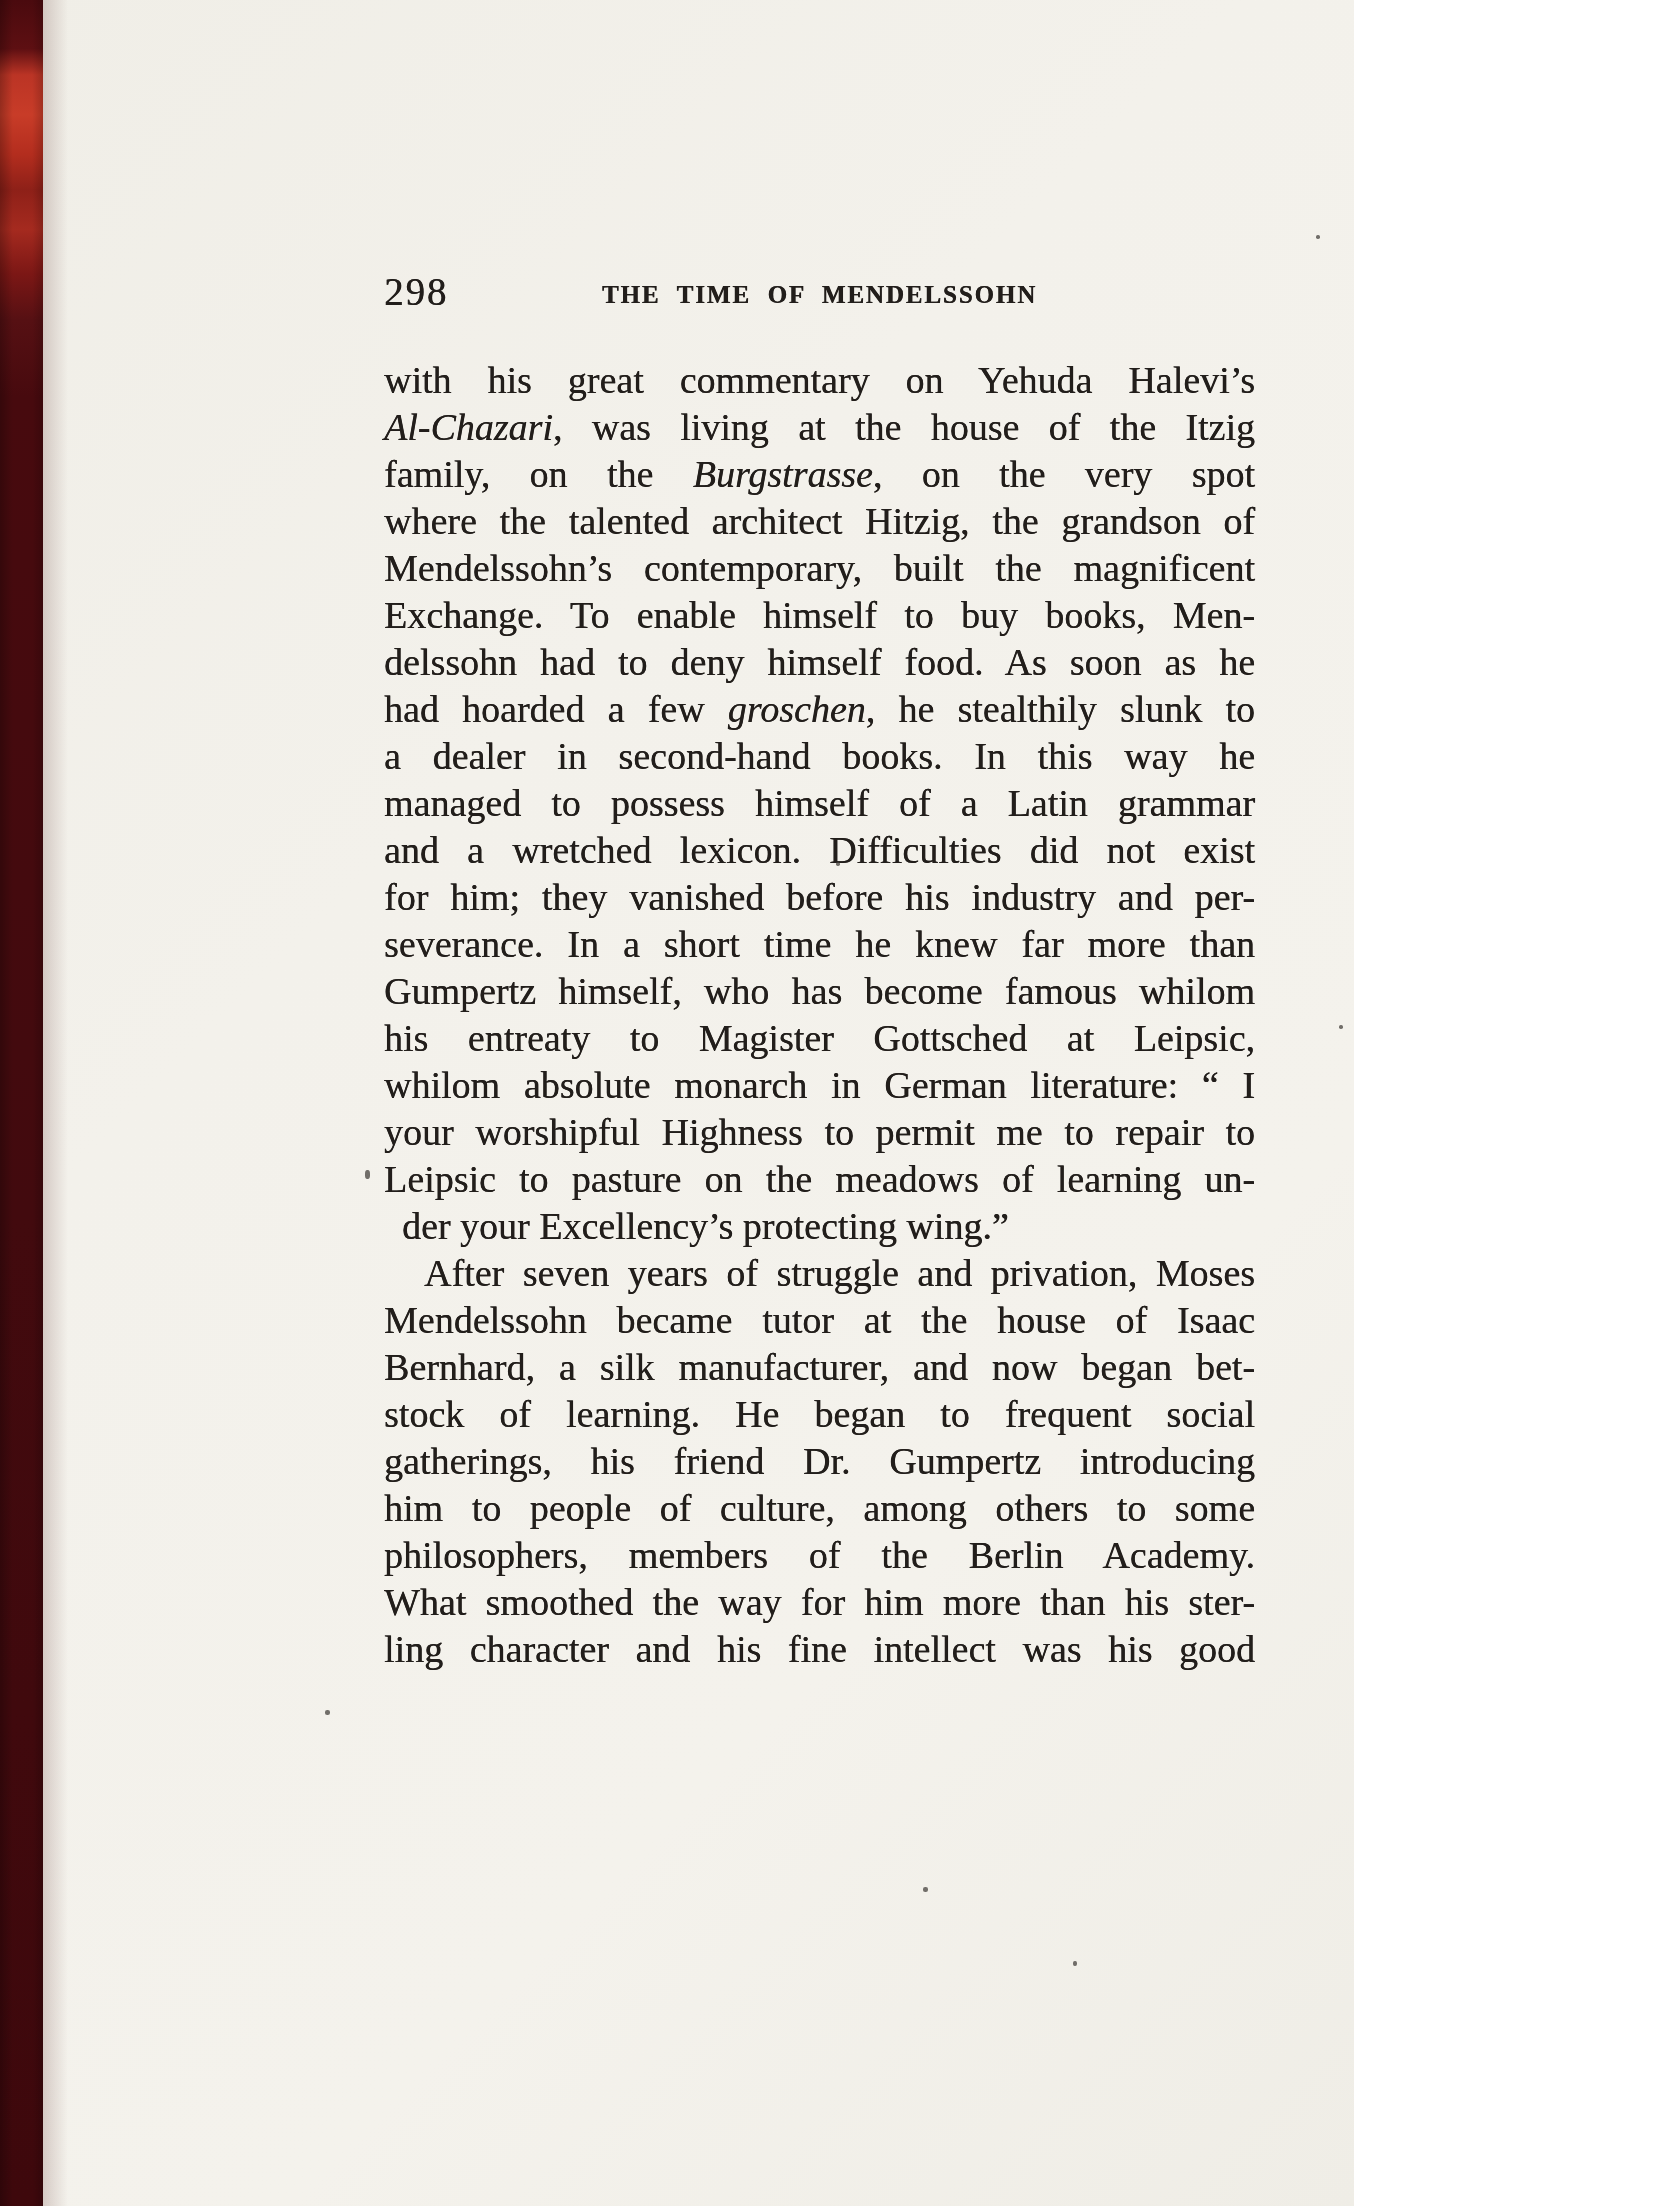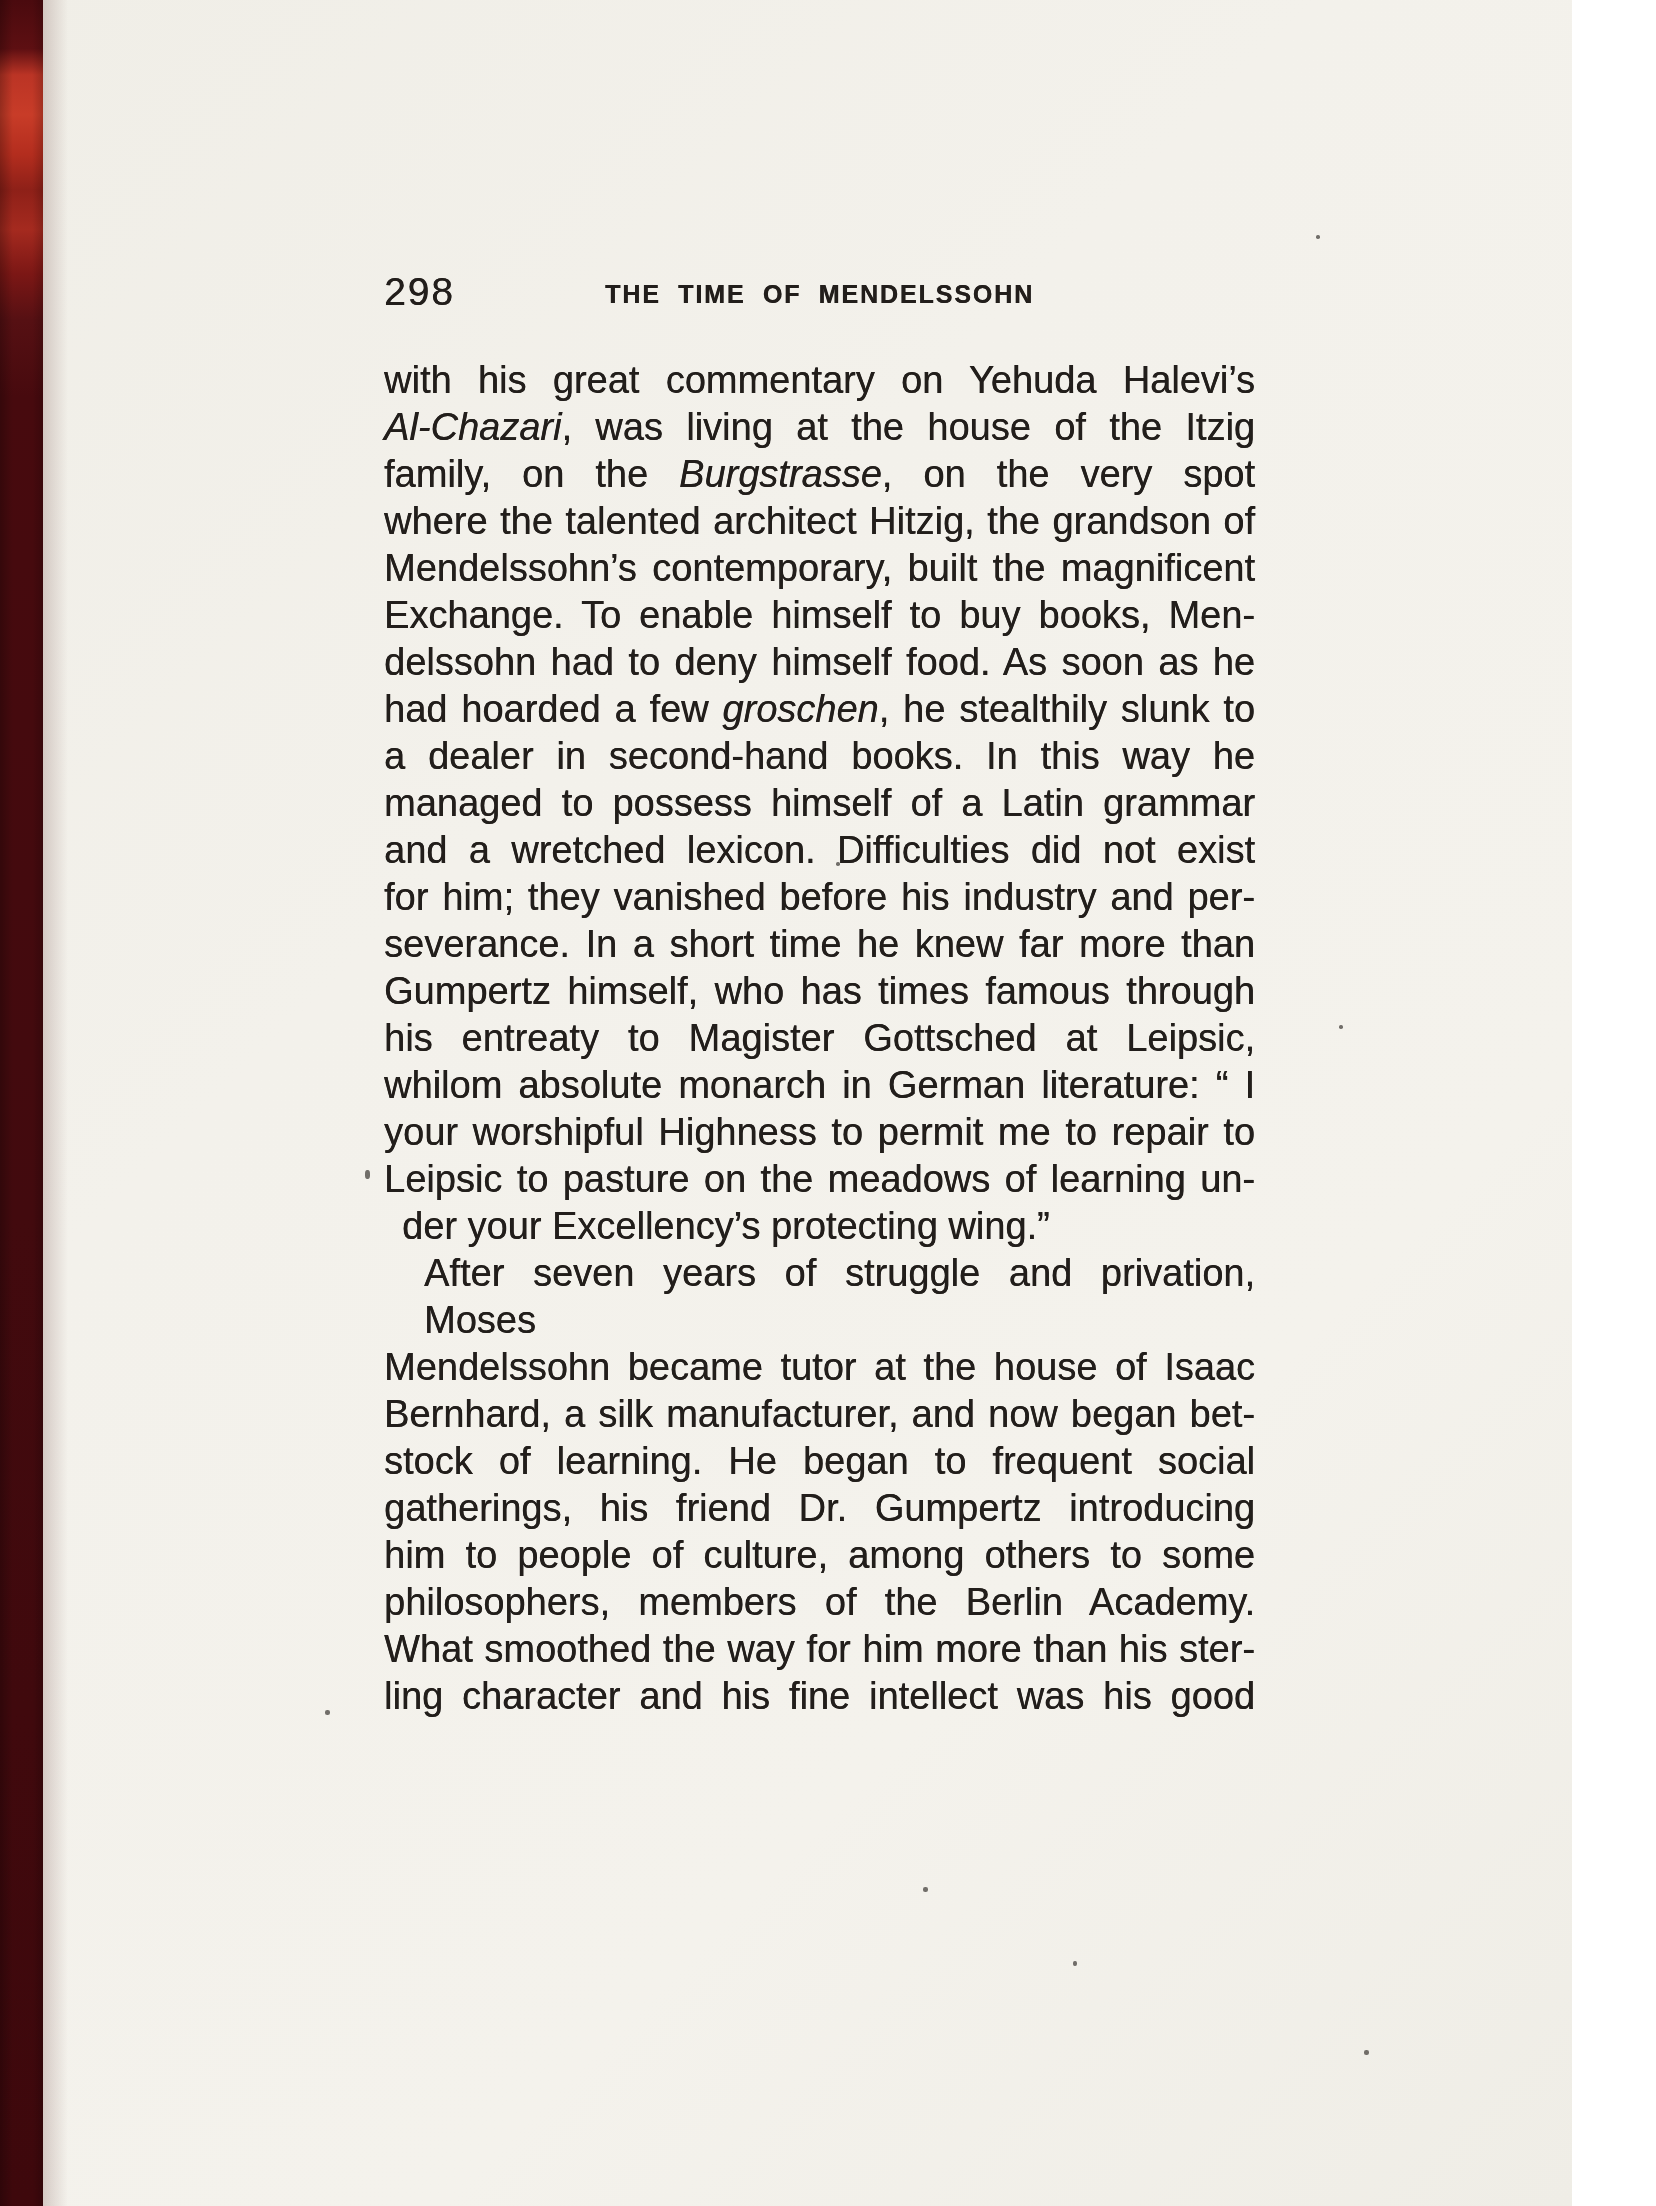--- a/index.html
+++ b/index.html
@@ -1,24 +1,24 @@
 <!DOCTYPE html>
 <html style="--paper: #f3f1eb; --ink: #221e1b; --spine-base: #470a0e; --spine-dark: #4a0a0e; --spine-mid: #8e2018; --spine-bright: #bb3425;font-size:15px"><head>
 <meta charset="utf-8">
 <style>
   html, body { margin: 0; padding: 0; background: #ffffff; }
   * { box-sizing: border-box; }
 
   .page {
     position: relative;
-    width: 1572px;
+    width: 1354px;
     height: 2206px;
     background: linear-gradient(135deg, #f0eee7 0%, var(--paper) 35%, #f4f2ec 70%, #efede6 100%);
     overflow: hidden;
-    font-family: Liberation Sans, sans-serif;
+    font-family: Liberation Serif, serif;
     color: var(--ink);
   }
 
   
   .spine {
     position: absolute;
     left: 0; top: 0; bottom: 0;
     width: 43px;
     background:
       linear-gradient(90deg, rgba(0,0,0,0.25), rgba(0,0,0,0) 30%, rgba(0,0,0,0) 75%, rgba(0,0,0,0.18)),
@@ -119,21 +119,21 @@
       <div class="line"><span class="rm">where the talented architect Hitzig, the grandson of</span></div>
       <div class="line"><span class="rm">Mendelssohn’s contemporary, built the magnificent</span></div>
       <div class="line"><span class="rm">Exchange. To enable himself to buy books, Men-</span></div>
       <div class="line"><span class="rm">delssohn had to deny himself food. As soon as he</span></div>
       <div class="line"><span class="rm">had hoarded a few </span><span class="it">groschen</span><span class="rm">, he stealthily slunk to</span></div>
       <div class="line"><span class="rm">a dealer in second-hand books. In this way he</span></div>
       <div class="line"><span class="rm">managed to possess himself of a Latin grammar</span></div>
       <div class="line"><span class="rm">and a wretched lexicon. Difficulties did not exist</span></div>
       <div class="line"><span class="rm">for him; they vanished before his industry and per-</span></div>
       <div class="line"><span class="rm">severance. In a short time he knew far more than</span></div>
-      <div class="line"><span class="rm">Gumpertz himself, who has times famous through</span></div>
+      <div class="line"><span class="rm">Gumpertz himself, who has become famous whilom</span></div>
       <div class="line"><span class="rm">his entreaty to Magister Gottsched at Leipsic,</span></div>
       <div class="line"><span class="rm">whilom absolute monarch in German literature: “ I</span></div>
       <div class="line"><span class="rm">your worshipful Highness to permit me to repair to</span></div>
       <div class="line"><span class="rm">Leipsic to pasture on the meadows of learning un-</span></div>
       <div class="line para-end"><span class="rm">der your Excellency’s protecting wing.”</span></div>
       <div class="line indent"><span class="rm">After seven years of struggle and privation, Moses</span></div>
       <div class="line"><span class="rm">Mendelssohn became tutor at the house of Isaac</span></div>
       <div class="line"><span class="rm">Bernhard, a silk manufacturer, and now began bet-</span></div>
       <div class="line"><span class="rm">stock of learning. He began to frequent social</span></div>
       <div class="line"><span class="rm">gatherings, his friend Dr. Gumpertz introducing</span></div>

